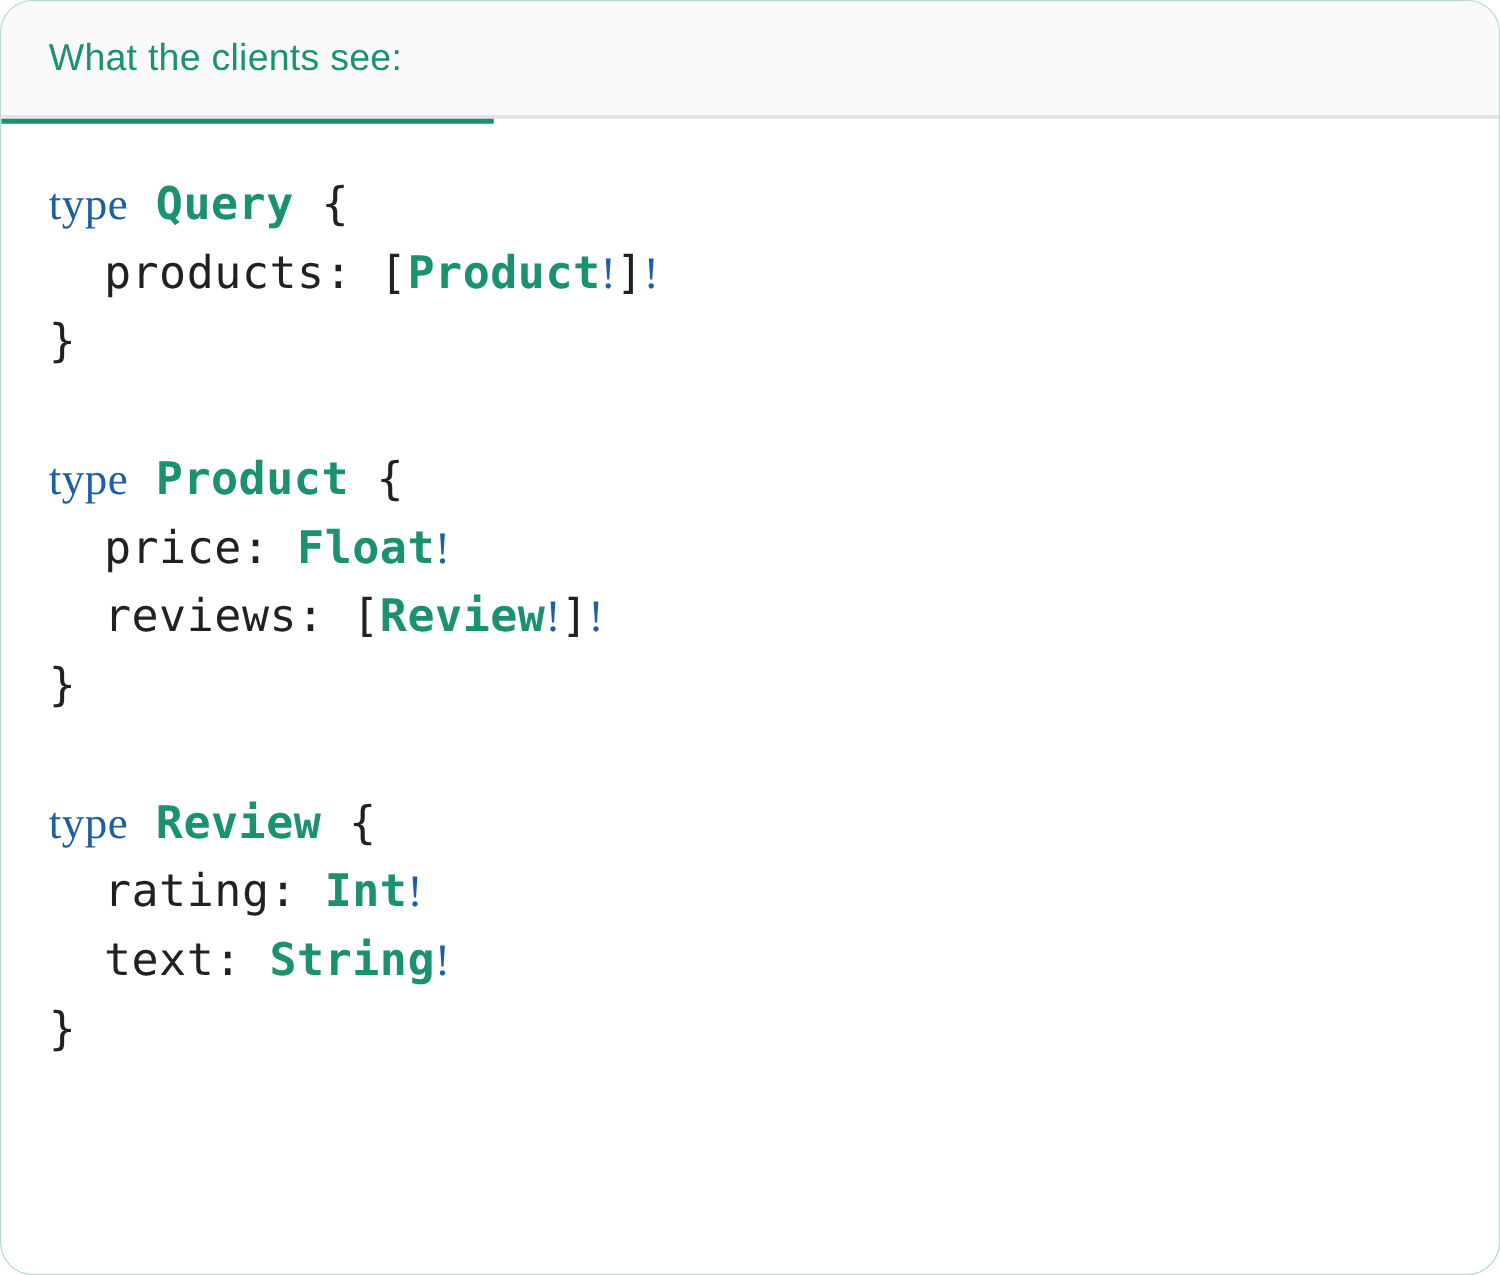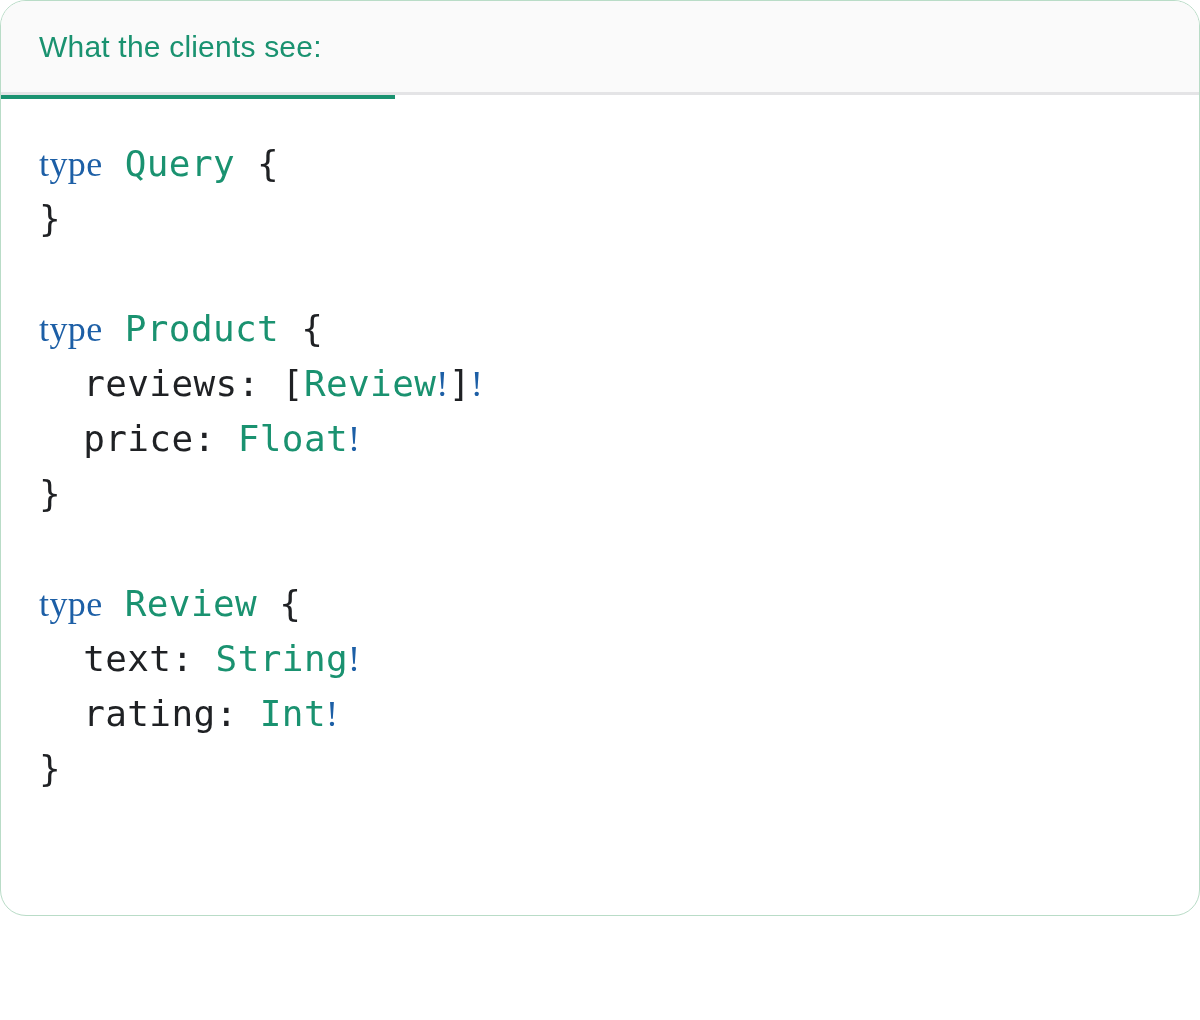--- a/index.html
+++ b/index.html
@@ -9,21 +9,21 @@
     --divider:#e4e4e6;
     --header-bg:#fafafa;
     --card-border:#b9dcc7;
     --card-bg:#ffffff;
   }
   *{margin:0;padding:0;box-sizing:border-box;}
   html,body{width:1200px;height:1020px;background:#ffffff;}
   body{font-family:"Liberation Sans", sans-serif;}
 
   .card{
-    width:1200px;height:916px;
+    width:1200px;height:1020px;
     background:var(--card-bg);
     border:1px solid var(--card-border);
     border-radius:26px;
     overflow:hidden;
   }
 
   .tabbar{
     position:relative;
     height:94px;
     background:var(--header-bg);
@@ -60,41 +60,42 @@
     font-size:36px;
     letter-spacing:.4px;
     color:var(--ink);
   }
   .code-line{
     height:55px;
     line-height:55px;
     white-space:pre;
   }
   .tok-kw{color:var(--blue);font-family:Liberation Serif, serif;}
-  .tok-ty{color:var(--green);}
+  .tok-ty{color:var(--green);font-weight:bold;}
   .tok-p{color:var(--ink);}
 </style>
 </head>
 <body>
 
 <div class="card">
   <div class="tabbar">
     <div class="tab">
       <span class="tab-label">What the clients see:</span>
     </div>
     <div class="tab-underline"></div>
   </div>
 
   <div class="codeblock">
       <div class="code-line"><span class="tok-kw">type</span><span class="tok-p"> </span><span class="tok-ty">Query</span><span class="tok-p"> {</span></div>
+      <div class="code-line"><span class="tok-p">  products: [</span><span class="tok-ty">Product</span><span class="tok-kw">!</span><span class="tok-p">]</span><span class="tok-kw">!</span></div>
       <div class="code-line"><span class="tok-p">}</span></div>
       <div class="code-line"></div>
       <div class="code-line"><span class="tok-kw">type</span><span class="tok-p"> </span><span class="tok-ty">Product</span><span class="tok-p"> {</span></div>
+      <div class="code-line"><span class="tok-p">  price: </span><span class="tok-ty">Float</span><span class="tok-kw">!</span></div>
       <div class="code-line"><span class="tok-p">  reviews: [</span><span class="tok-ty">Review</span><span class="tok-kw">!</span><span class="tok-p">]</span><span class="tok-kw">!</span></div>
-      <div class="code-line"><span class="tok-p">  price: </span><span class="tok-ty">Float</span><span class="tok-kw">!</span></div>
       <div class="code-line"><span class="tok-p">}</span></div>
       <div class="code-line"></div>
       <div class="code-line"><span class="tok-kw">type</span><span class="tok-p"> </span><span class="tok-ty">Review</span><span class="tok-p"> {</span></div>
+      <div class="code-line"><span class="tok-p">  rating: </span><span class="tok-ty">Int</span><span class="tok-kw">!</span></div>
       <div class="code-line"><span class="tok-p">  text: </span><span class="tok-ty">String</span><span class="tok-kw">!</span></div>
-      <div class="code-line"><span class="tok-p">  rating: </span><span class="tok-ty">Int</span><span class="tok-kw">!</span></div>
       <div class="code-line"><span class="tok-p">}</span></div>
     </div>
 </div>
 
 </body></html>

